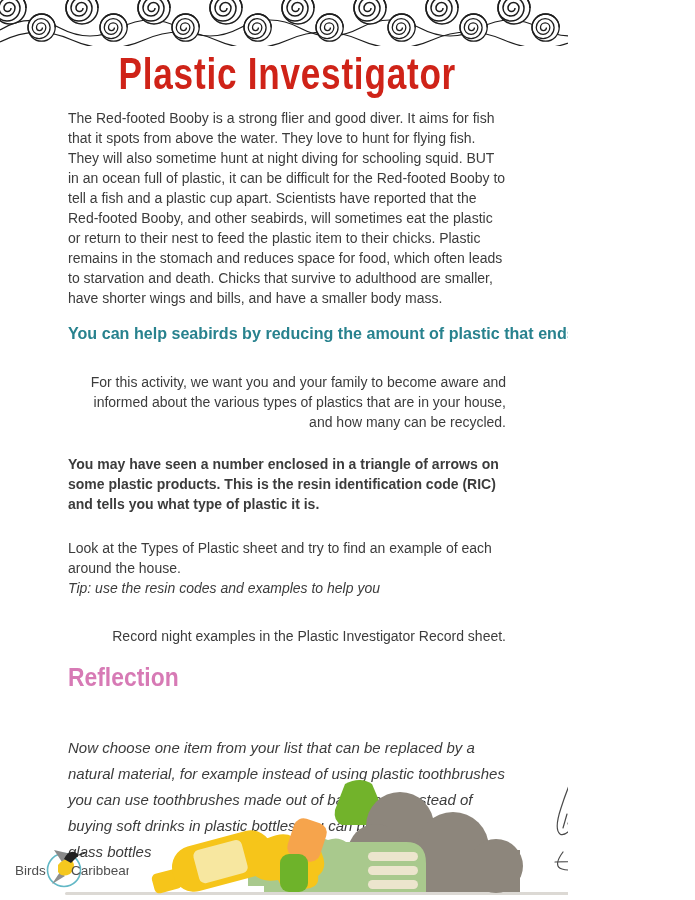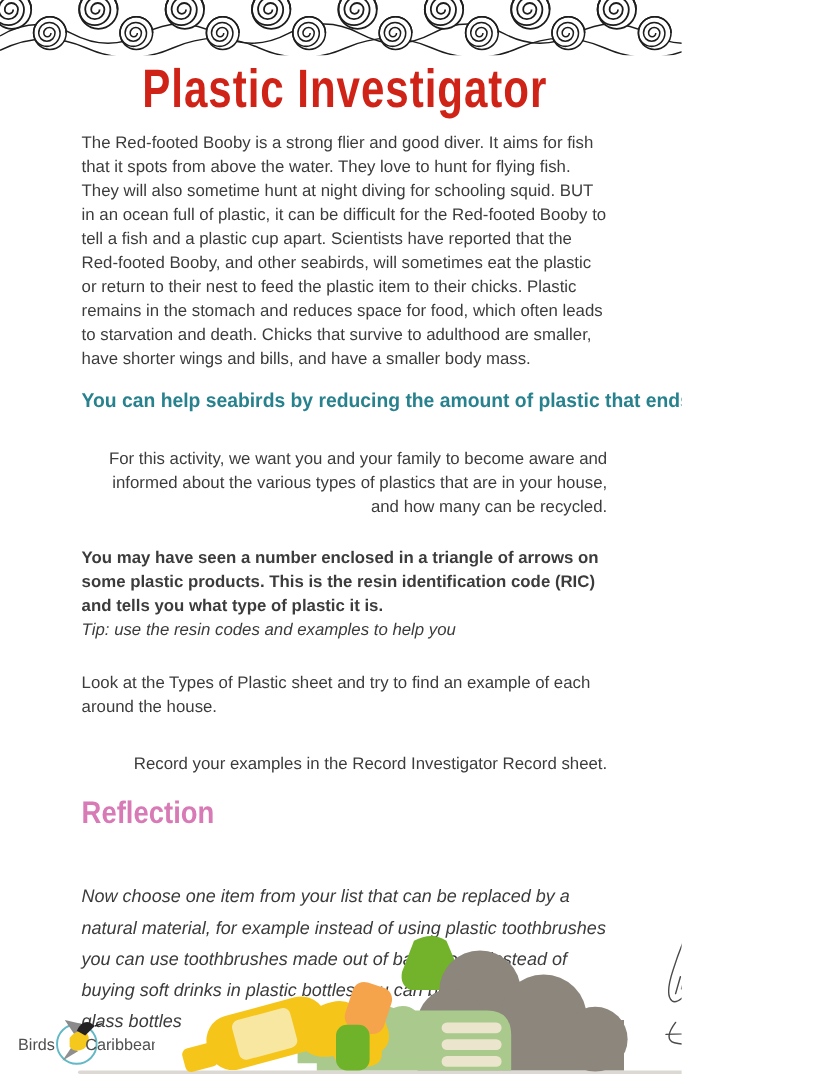--- a/index.html
+++ b/index.html
@@ -111,24 +111,24 @@
     <h1 class="title"><span>Plastic Investigator</span></h1>
 
     <p class="body-p">The Red-footed Booby is a strong flier and good diver. It aims for fish that it spots from above the water. They love to hunt for flying fish. They will also sometime hunt at night diving for schooling squid. BUT in an ocean full of plastic, it can be difficult for the Red-footed Booby to tell a fish and a plastic cup apart. Scientists have reported that the Red-footed Booby, and other seabirds, will sometimes eat the plastic or return to their nest to feed the plastic item to their chicks. Plastic remains in the stomach and reduces space for food, which often leads to starvation and death. Chicks that survive to adulthood are smaller, have shorter wings and bills, and have a smaller body mass.</p>
 
     <div class="highlight">You can help seabirds by reducing the amount of plastic that ends up in the ocean!</div>
 
     <p class="body-p mt28">For this activity, we want you and your family to become aware and informed about the various types of plastics that are in your house, and how many can be recycled.</p>
 
     <p class="body-p mt22">You may have seen a number enclosed in a triangle of arrows on some plastic products. This is the resin identification code (RIC) and tells you what type of plastic it is.</p>
 
+    <p class="body-p mt24">Look at the Types of Plastic sheet  and try to find an example of each around the house.</p>
     <p class="body-p tip">Tip: use the resin codes and examples to help you</p>
-    <p class="body-p mt24">Look at the Types of Plastic sheet  and try to find an example of each around the house.</p>
-
-    <p class="body-p mt28">Record your examples in the Record Investigator Record sheet.</p>
+
+    <p class="body-p mt28">Record night examples in the Plastic Investigator Record sheet.</p>
 
     <h2 class="reflection-h">Reflection</h2>
 
     <p class="italic-p imt26">Now choose one item from your list that  can be replaced by a natural material, for example instead of using plastic toothbrushes you can use toothbrushes made out of bamboo, or instead of  buying soft drinks in plastic bottles you can buy soft drinks in glass bottles</p>
     <p class="italic-p imt26">Try not to worry about how much plastic items are on the list, we all use plastic daily and are contributing to pollution.  But together we can reduce the amount of plastic that ends up in our environment and the ocean.</p>
   </div>
 
   <div class="ground-line"></div>
 
   <svg class="trash" width="400" height="128" viewBox="0 0 400 128">

